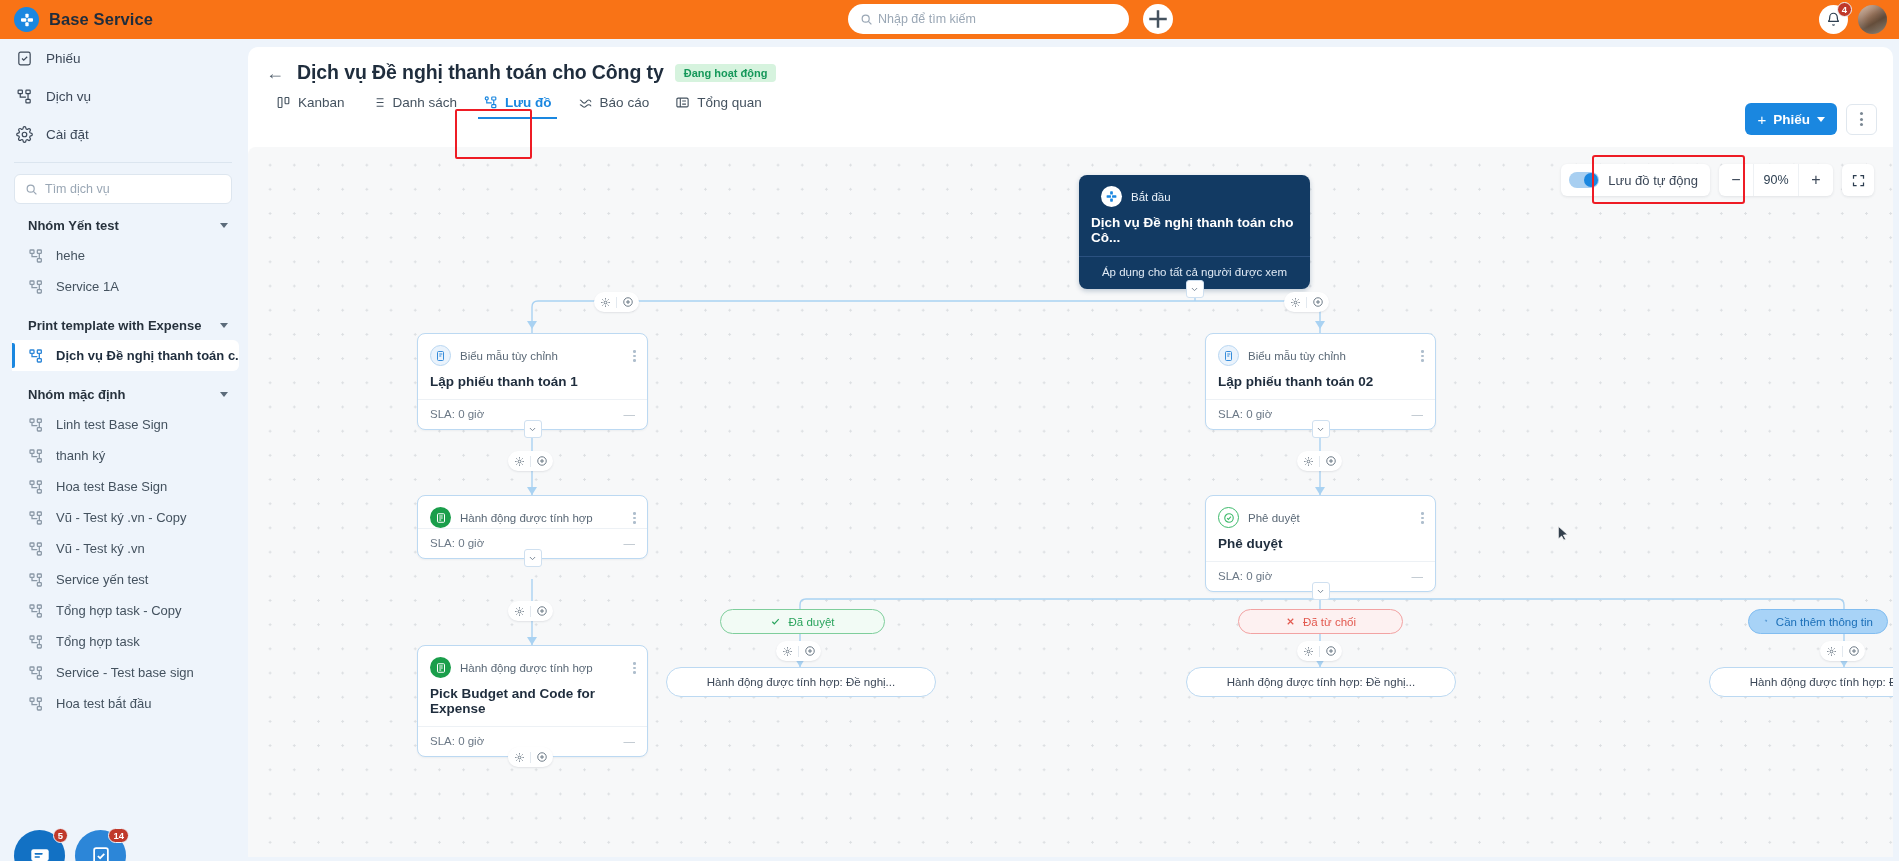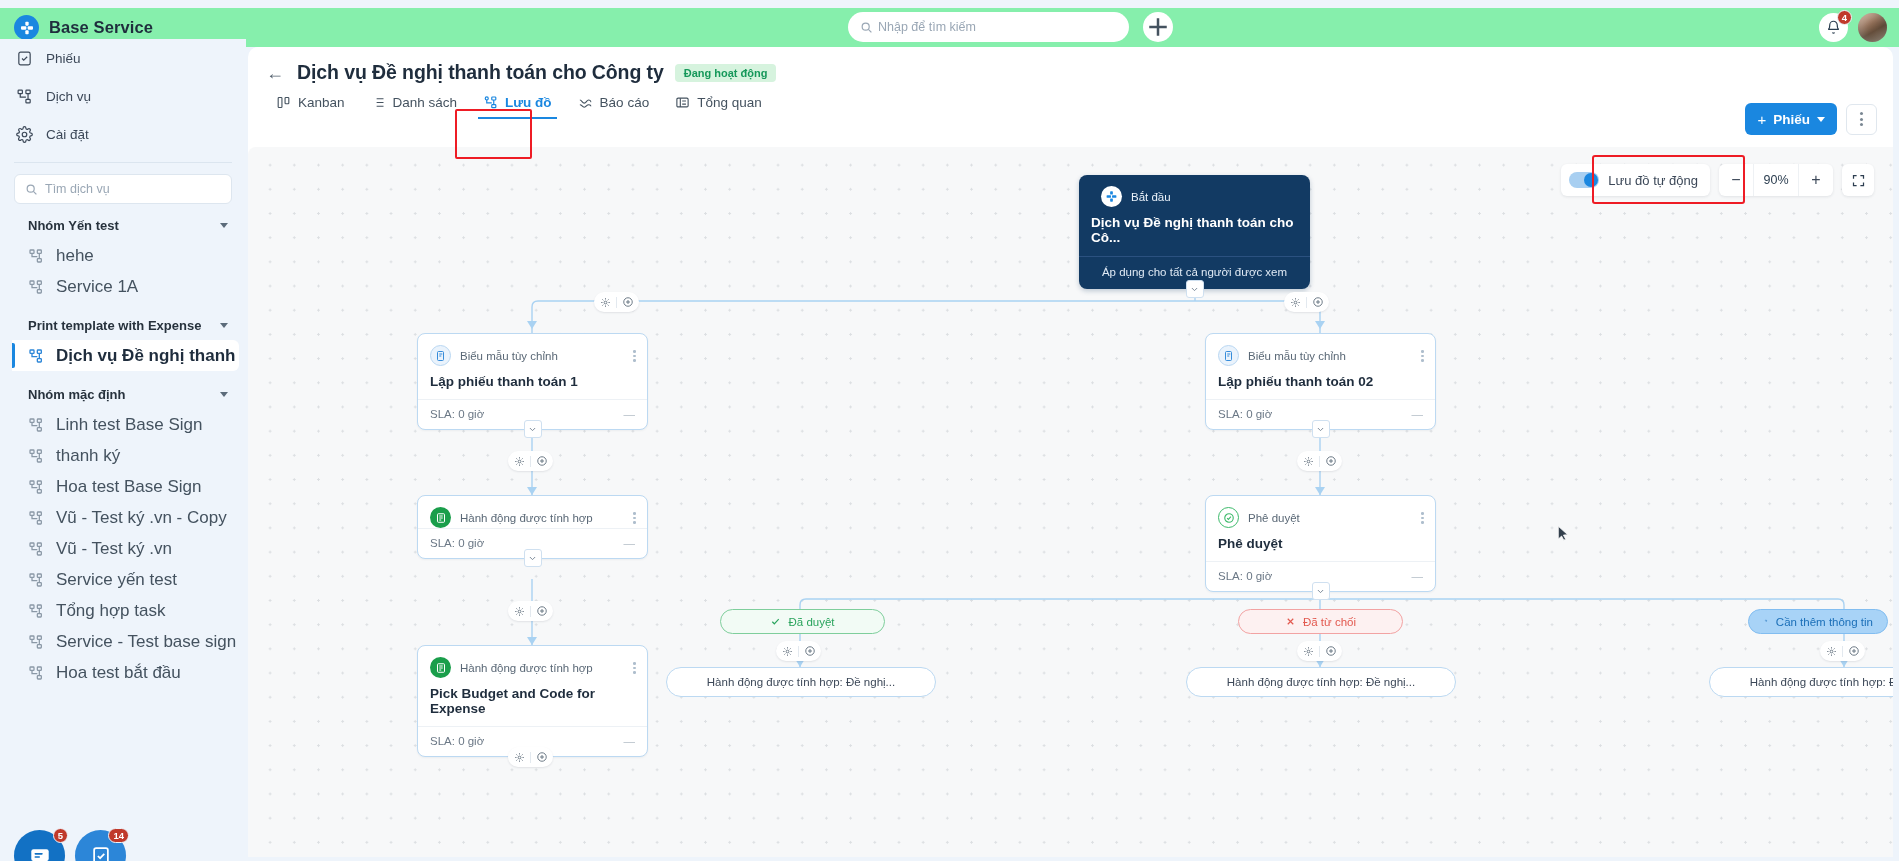--- a/index.html
+++ b/index.html
@@ -6,22 +6,22 @@
   html, body {
     width: 1899px; height: 861px;
     font-family: "Liberation Sans", sans-serif;
     background: #eef4fb;
     overflow: hidden;
   }
   .app { position: relative; width: 1899px; height: 861px; }
 
   
   .topbar {
-    position: absolute; left: 0; top: 8px; width: 1899px; height: 39px;
-    background: #86efac; display: flex; align-items: center;
+    position: absolute; left: 0; top: 0; width: 1899px; height: 39px;
+    background: #f97316; display: flex; align-items: center;
   }
   .brand { display: flex; align-items: center; gap: 10px; padding-left: 14px; width: 246px; }
   .brand-logo {
     width: 25px; height: 25px; border-radius: 50%; background: #1a87e0;
     display: flex; align-items: center; justify-content: center; flex: none;
   }
   .brand-logo svg { width: 16px; height: 16px; }
   .brand-name { font-size: 16.5px; font-weight: 700; color: #1f2d3d; letter-spacing: .1px; }
 
   .search-wrap { position: absolute; left: 848px; top: 4px; display: flex; align-items: center; gap: 14px; }
@@ -83,21 +83,21 @@
   .svc-scroll { height: 640px; overflow: hidden; padding-left: 12px; }
   .group-head {
     display: flex; align-items: center; justify-content: space-between;
     padding: 0 18px 0 16px; height: 30px; font-size: 13px; font-weight: 700; color: #27323d;
     cursor: pointer;
   }
   .caret { width: 0; height: 0; border-left: 4.5px solid transparent; border-right: 4.5px solid transparent; border-top: 5.5px solid #5b6b7a; }
 
   .svc-item {
     position: relative; display: flex; align-items: center; gap: 12px;
-    height: 31px; padding-left: 16px; font-size: 17px; color: #44525f; cursor: pointer;
+    height: 31px; padding-left: 16px; font-size: 13px; color: #44525f; cursor: pointer;
     white-space: nowrap; overflow: hidden;
   }
   .svc-item .svcicon { width: 16px; height: 16px; flex: none; }
   .svc-item.active {
     background: #fff; border-radius: 0 6px 6px 0; margin-right: 7px;
     font-weight: 700; color: #1f2d3d;
   }
   .svc-item.active::before {
     content: ""; position: absolute; left: 0; top: 3px; bottom: 3px; width: 3px;
     background: #1a87e0; border-radius: 0 2px 2px 0;
@@ -434,20 +434,29 @@
           </svg>
         <span>Service yến test</span>
       </div>
       <div class="svc-item">
         <svg class="svcicon" viewBox="0 0 24 24" fill="none" stroke="#8a98a6" stroke-width="1.9">
             <rect x="3" y="3" width="6" height="5" rx="1"></rect>
             <rect x="14" y="3" width="6" height="5" rx="1"></rect>
             <rect x="14" y="16" width="6" height="5" rx="1"></rect>
             <path d="M6 8v5h8M17 8v8"></path>
           </svg>
+        <span>Tổng hợp task - Copy</span>
+      </div>
+      <div class="svc-item">
+        <svg class="svcicon" viewBox="0 0 24 24" fill="none" stroke="#8a98a6" stroke-width="1.9">
+            <rect x="3" y="3" width="6" height="5" rx="1"></rect>
+            <rect x="14" y="3" width="6" height="5" rx="1"></rect>
+            <rect x="14" y="16" width="6" height="5" rx="1"></rect>
+            <path d="M6 8v5h8M17 8v8"></path>
+          </svg>
         <span>Tổng hợp task</span>
       </div>
       <div class="svc-item">
         <svg class="svcicon" viewBox="0 0 24 24" fill="none" stroke="#8a98a6" stroke-width="1.9">
             <rect x="3" y="3" width="6" height="5" rx="1"></rect>
             <rect x="14" y="3" width="6" height="5" rx="1"></rect>
             <rect x="14" y="16" width="6" height="5" rx="1"></rect>
             <path d="M6 8v5h8M17 8v8"></path>
           </svg>
         <span>Service - Test base sign</span>

